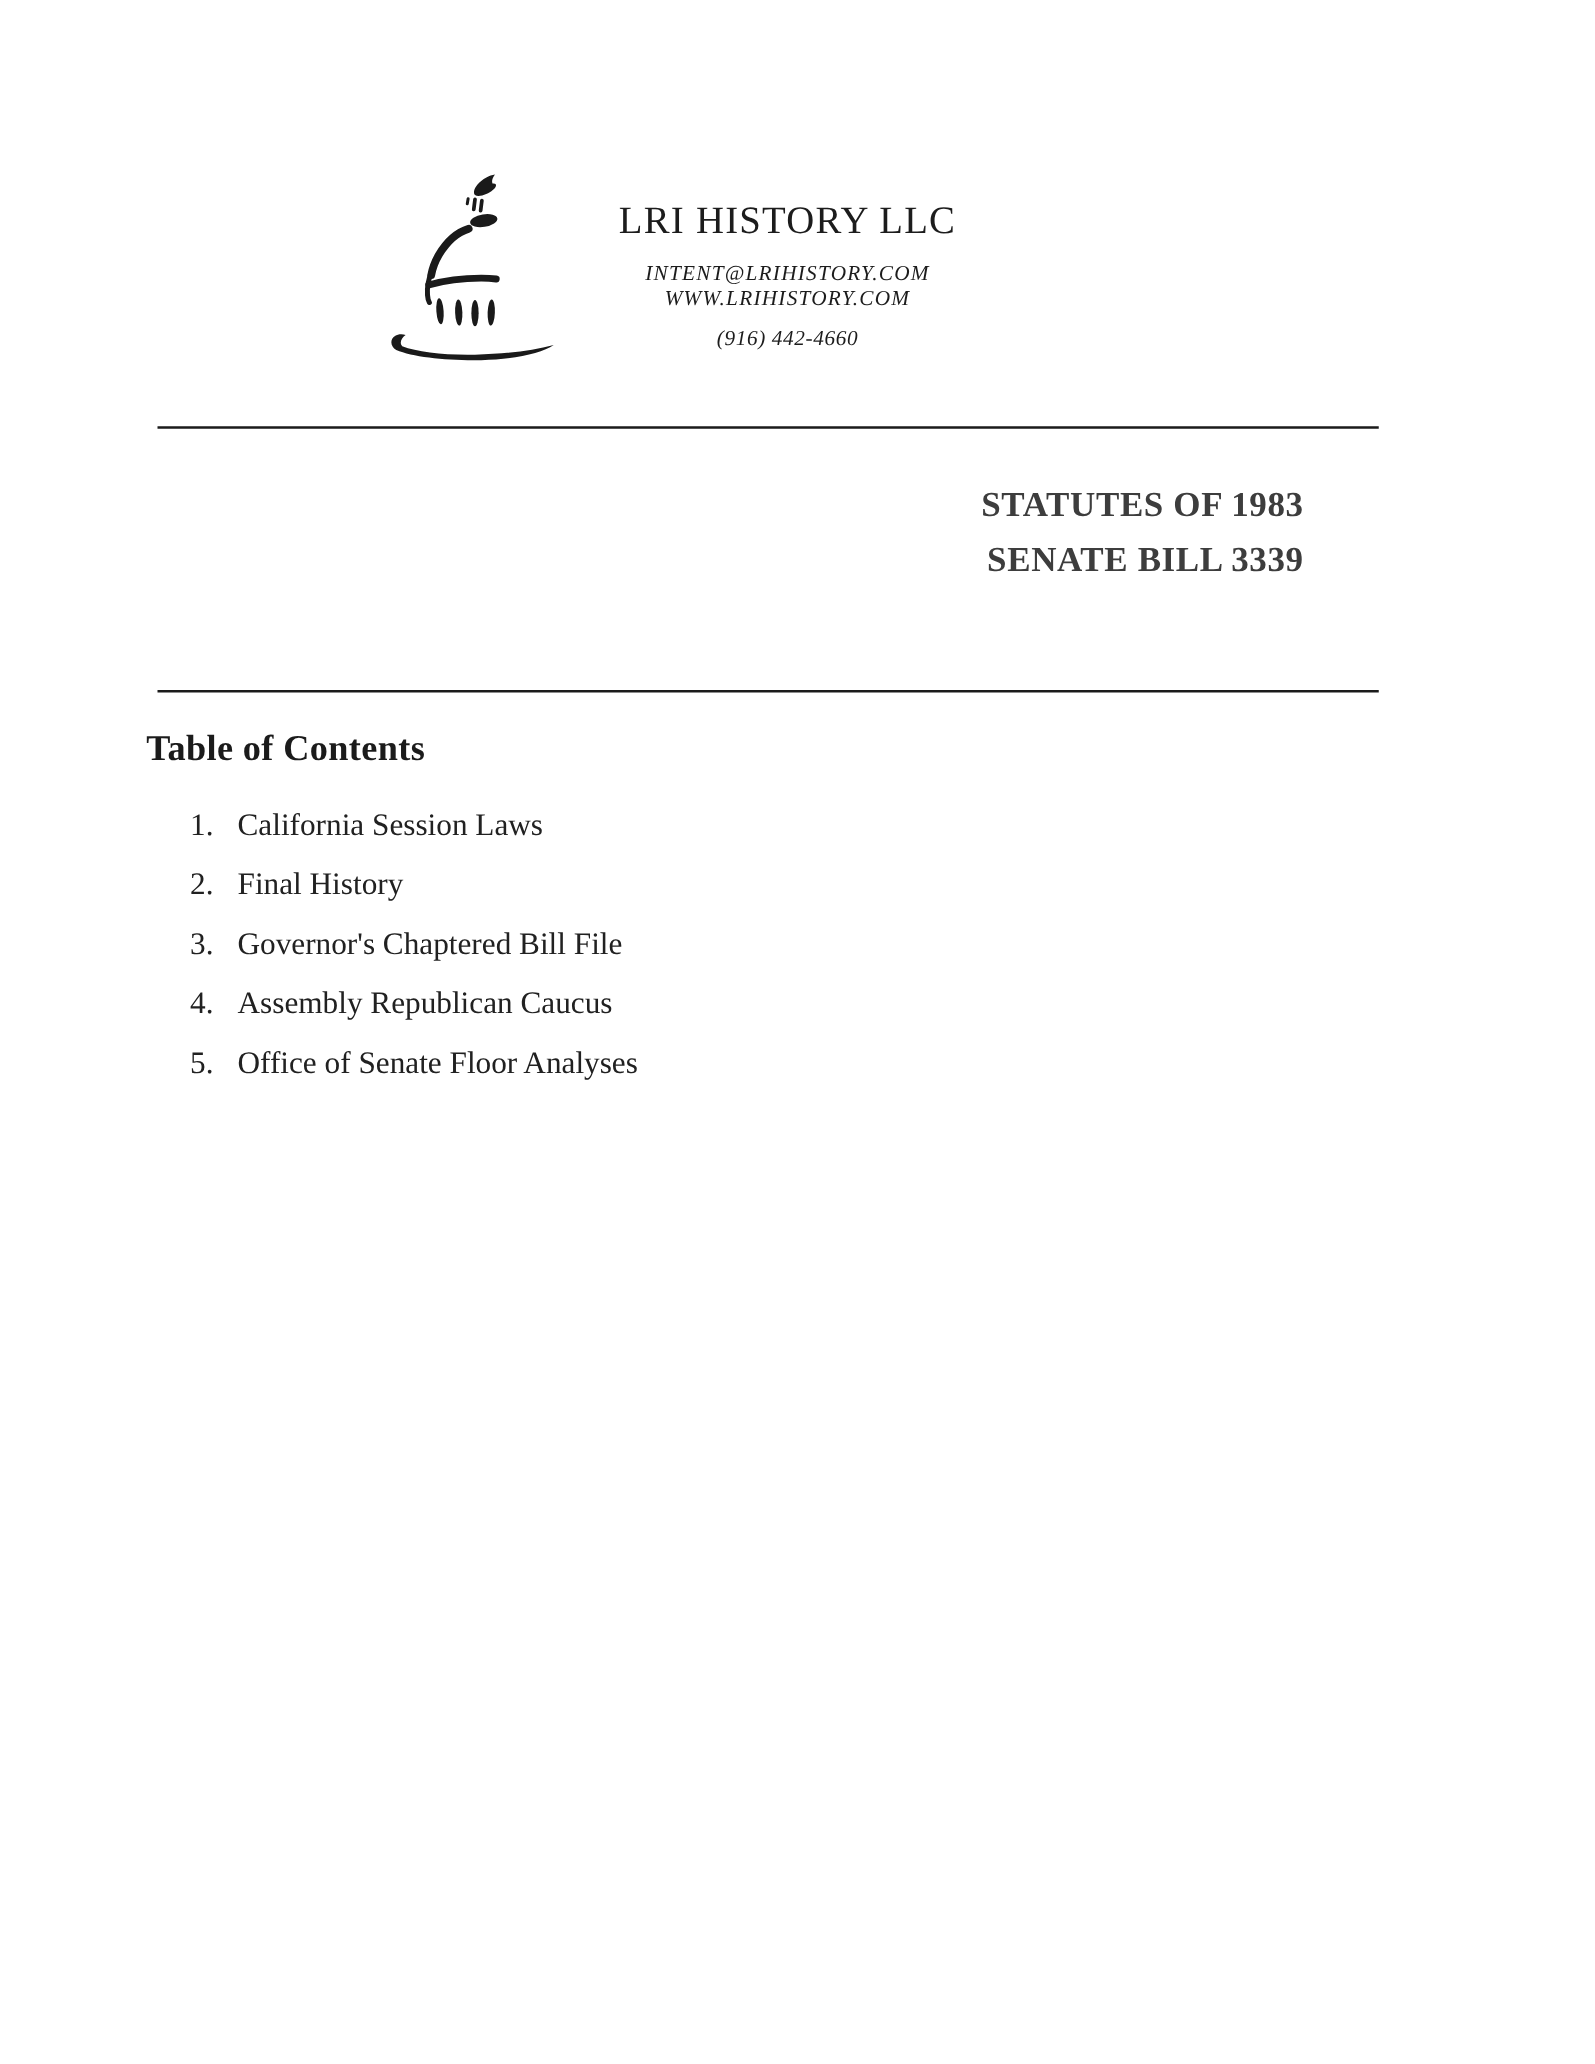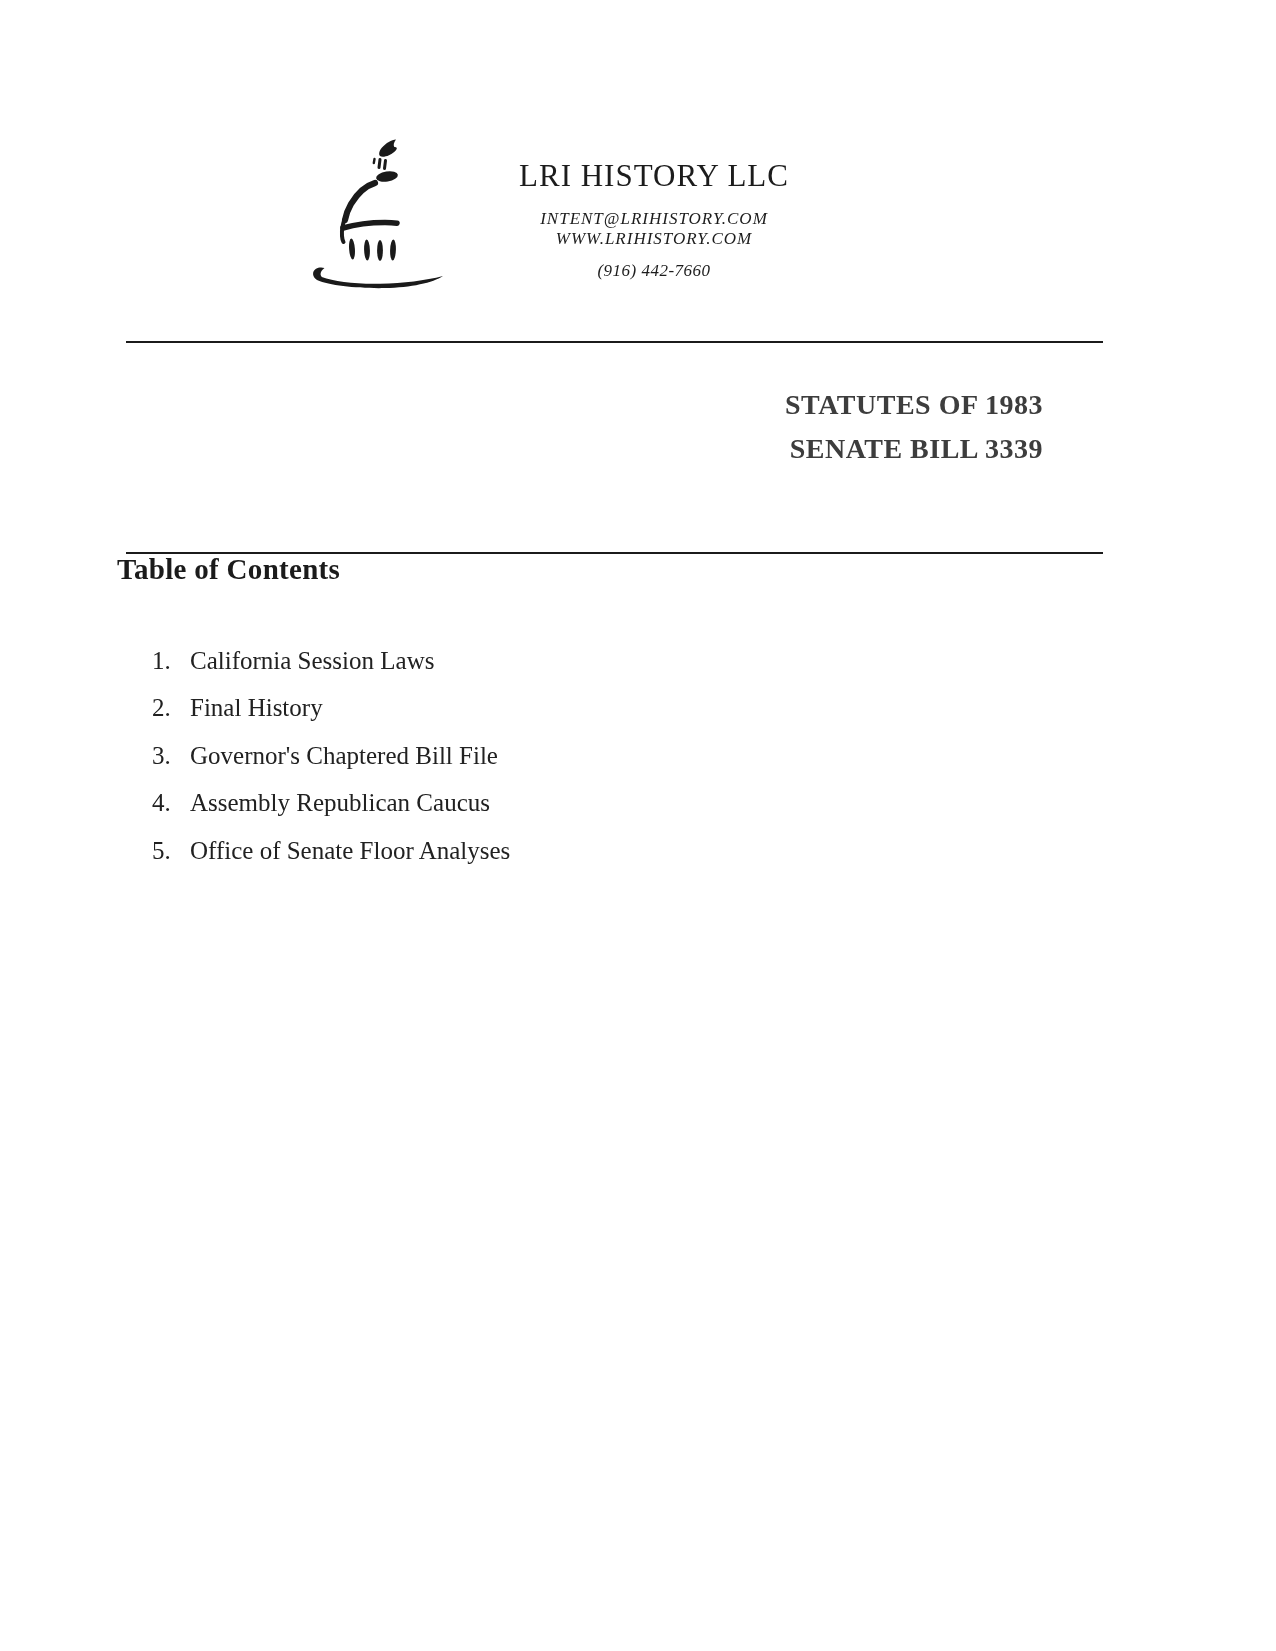--- a/index.html
+++ b/index.html
@@ -22,21 +22,21 @@
     left: 303px;
     top: 130px;
     width: 152px;
     height: 162px;
   }
   .logo svg { width: 100%; height: 100%; display: block; }
 
   
   .letterhead {
     position: absolute;
-    left: 464px;
+    left: 440px;
     top: 158px;
     width: 380px;
     text-align: center;
     color: #1c1c1c;
   }
   .company-name {
     font-size: 31px;
     line-height: 36px;
     letter-spacing: 1px;
     white-space: nowrap;
@@ -76,21 +76,21 @@
     font-weight: bold;
     letter-spacing: 0.5px;
     color: #3d3d3d;
     white-space: pre; 
   }
 
   
   .toc-heading {
     position: absolute;
     left: 117px;
-    top: 551px;
+    top: 581px;
     margin: 0;
     font-size: 29px;
     line-height: 36px;
     font-weight: bold;
     color: #1b1b1b;
     letter-spacing: 0.3px;
   }
   .toc-list {
     position: absolute;
     left: 152px;
@@ -152,21 +152,21 @@
         <ellipse cx="77" cy="120.5" rx="2.9" ry="10.5"></ellipse>
         <ellipse cx="90" cy="120" rx="2.9" ry="10.5" transform="rotate(2 90 120)"></ellipse>
       </g>
     </svg>
   </div>
 
   <div class="letterhead">
     <div class="company-name">LRI HISTORY LLC</div>
     <div class="contact-line contact-email">INTENT@LRIHISTORY.COM</div>
     <div class="contact-line contact-website">WWW.LRIHISTORY.COM</div>
-    <div class="contact-line contact-phone">(916) 442-7660</div>
+    <div class="contact-line contact-phone">(916) 442-4660</div>
   </div>
 
   <div class="rule rule-top"></div>
 
   <div class="ref-block">
     <div class="ref-line">STATUTES OF 1983</div>
     <div class="ref-line">SENATE BILL 3339</div>
   </div>
 
   <div class="rule rule-bottom"></div>

